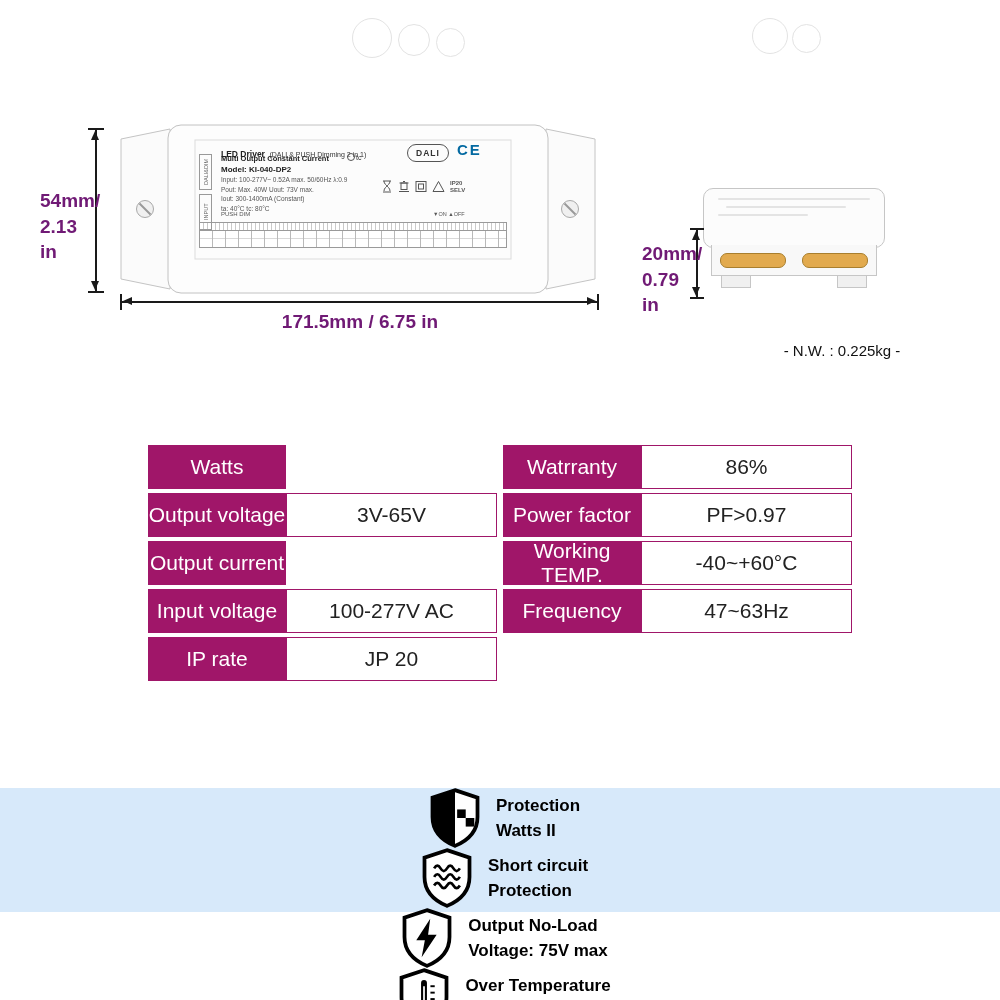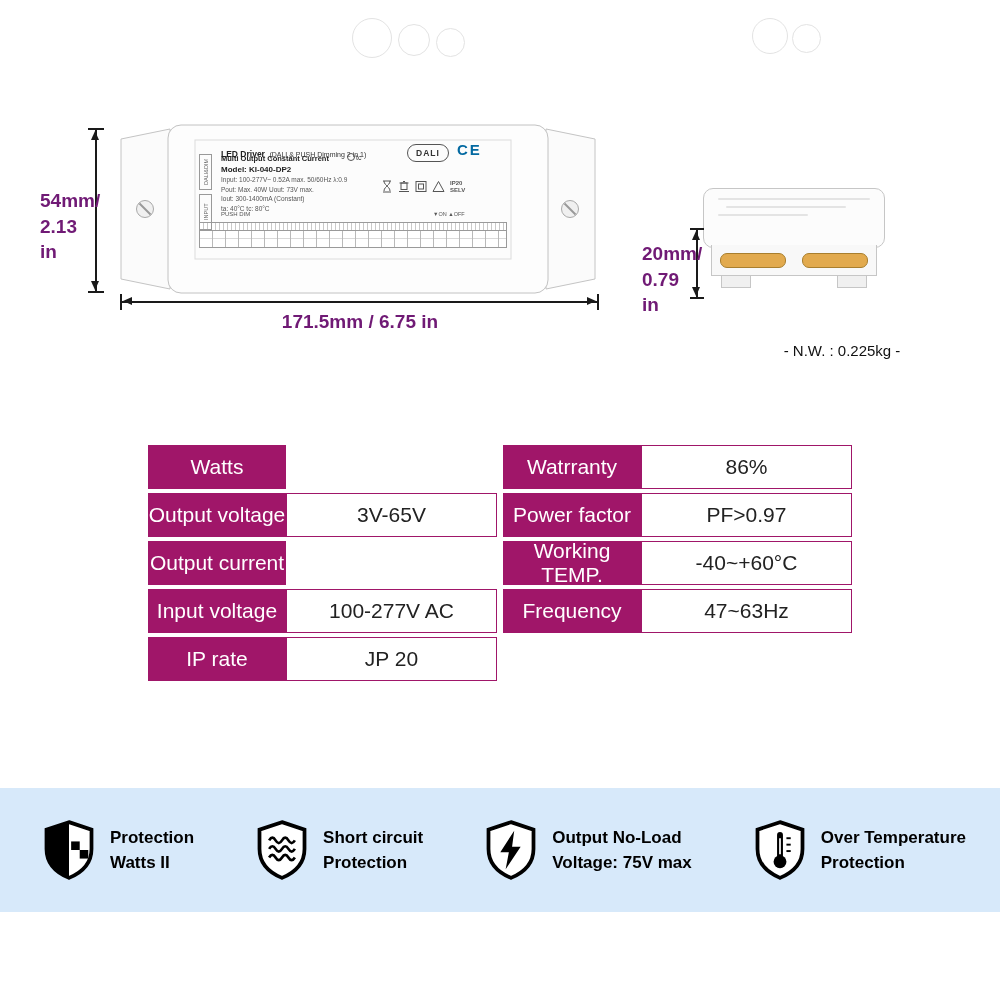--- a/index.html
+++ b/index.html
@@ -65,21 +65,21 @@
   .sv-foot{position:absolute;top:87px;width:28px;height:11px;background:#f0f0f0;border:1px solid #c6c6c6;}
   
   .spec-table{position:absolute;left:148px;top:445px;width:704px;display:flex;gap:6px;}
   .sub-table{width:349px;display:flex;flex-direction:column;gap:4px;}
   .spec-row{display:flex;height:44px;}
   .cell{display:flex;align-items:center;justify-content:center;font-size:21px;}
   .cell.label{width:138px;background:var(--magenta);color:#fff;text-align:center;}
   .cell.value{flex:1;border:1px solid var(--magenta);background:#fff;color:#222;}
   
   .features-band{position:absolute;left:0;top:788px;width:1000px;height:124px;background:var(--band_blue);
-                 display:flex;align-items:center;justify-content:space-between;padding:0 34px 0 42px;box-sizing:border-box;}
+                 display:flex;align-items:center;justify-content:space-between;padding:0 34px 0 42px;box-sizing:border-box;flex-direction:column;}
   .feature{display:flex;align-items:center;gap:14px;}
   .f-text{font-size:17px;font-weight:700;color:#000;line-height:1.5;}
   .f-icon{display:inline-flex;}
 </style>
 </head>
 <body>
 
 <div class="canvas">
 
   <div class="wm" style="left:352px;top:18px;width:38px;height:38px;"></div>

